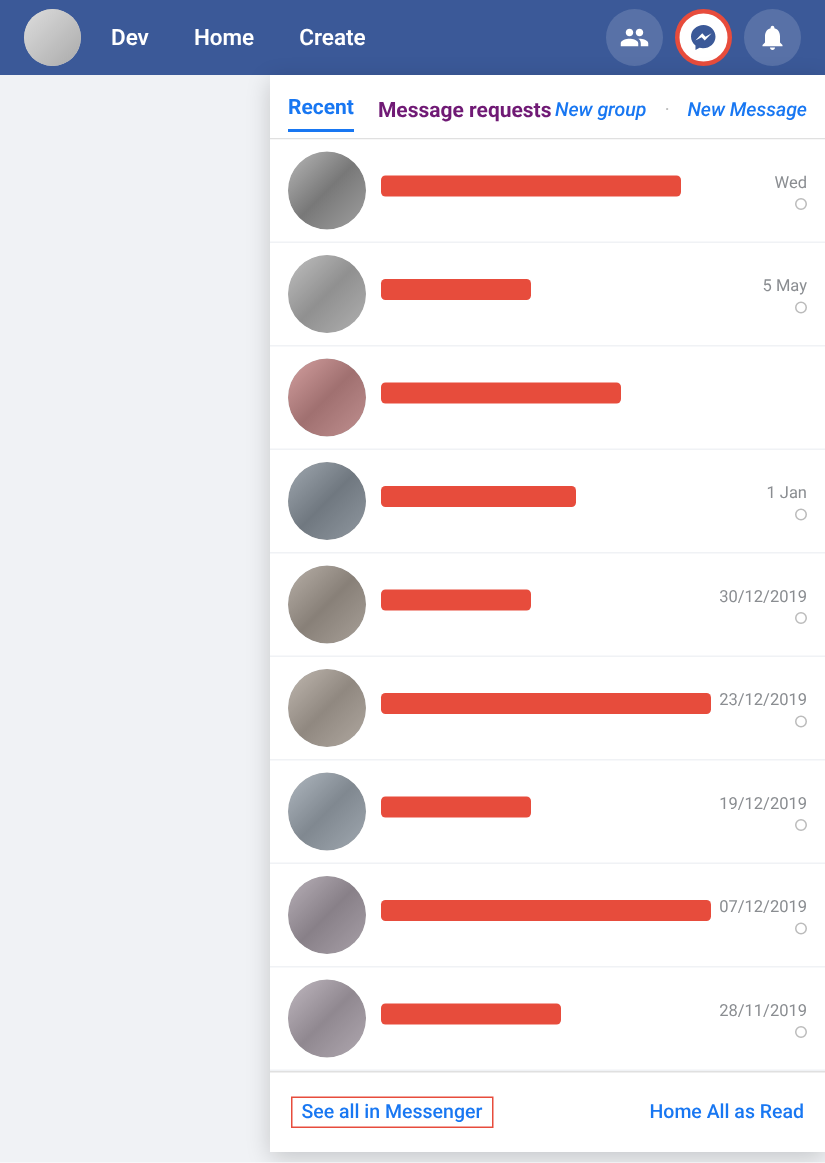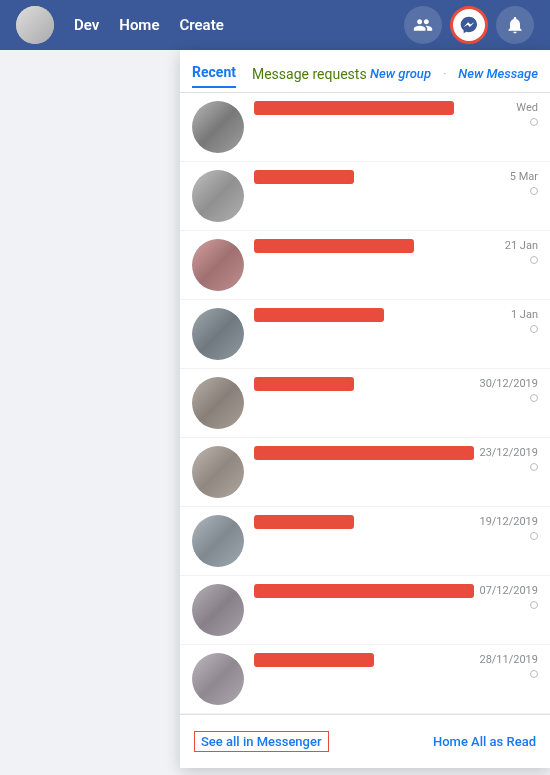--- a/index.html
+++ b/index.html
@@ -31,21 +31,21 @@
       flex-shrink: 0;
     }
     .nav-logo-inner {
       width: 100%;
       height: 100%;
       background: linear-gradient(135deg, #ddd 0%, #aaa 100%);
       border-radius: 50%;
     }
     .nav-links {
       display: flex;
-      gap: 20px;
+      gap: 30px;
       align-items: center;
     }
     .nav-link {
       color: #fff;
       font-size: 15px;
       font-weight: 600;
       cursor: pointer;
       text-decoration: none;
     }
     .nav-icons {
@@ -104,22 +104,22 @@
     }
     .panel-tab {
       font-size: 14px;
       font-weight: 700;
       color: #1877f2;
       cursor: pointer;
       padding: 6px 0;
       border-bottom: 2px solid #1877f2;
     }
     .panel-tab.inactive {
-      color: #4d7c0f;
-      font-weight: 400;
+      color: #701a75;
+      font-weight: 700;
       border-bottom: none;
     }
     .panel-header-actions {
       display: flex;
       gap: 12px;
       align-items: center;
       margin-left: auto;
       font-style: italic;
     }
     .panel-action-link {
@@ -132,21 +132,21 @@
       color: #bbb;
       font-size: 13px;
     }
 
     
     .message-list {
       background: #fff;
     }
     .message-item {
       display: flex;
-      align-items: flex-start;
+      align-items: center;
       padding: 8px 12px;
       border-bottom: 1px solid #f0f2f5;
       cursor: pointer;
       position: relative;
       gap: 10px;
     }
     .avatar {
       width: 52px;
       height: 52px;
       border-radius: 50%;
@@ -272,34 +272,30 @@
       </div>
     </div>
       <div class="message-item">
       <div class="avatar">
         <div class="avatar-inner" style="background: linear-gradient(135deg, #c0c0c0 0%, #909090 50%, #b0b0b0 100%);"></div>
       </div>
       <div class="message-content">
         <div class="redacted-name" style="width: 100px;"></div>
       </div>
       <div class="message-meta">
-        <span class="message-date">5 Mar</span>
+        <span class="message-date">5 May</span>
         <div class="message-dot"></div>
       </div>
     </div>
       <div class="message-item">
       <div class="avatar">
         <div class="avatar-inner" style="background: linear-gradient(135deg, #d4a0a0 0%, #a07070 50%, #c09090 100%);"></div>
       </div>
       <div class="message-content">
         <div class="redacted-name" style="width: 160px;"></div>
-      </div>
-      <div class="message-meta">
-        <span class="message-date">21 Jan</span>
-        <div class="message-dot"></div>
       </div>
     </div>
       <div class="message-item">
       <div class="avatar">
         <div class="avatar-inner" style="background: linear-gradient(135deg, #a0a8b0 0%, #707880 50%, #9098a0 100%);"></div>
       </div>
       <div class="message-content">
         <div class="redacted-name" style="width: 130px;"></div>
       </div>
       <div class="message-meta">

